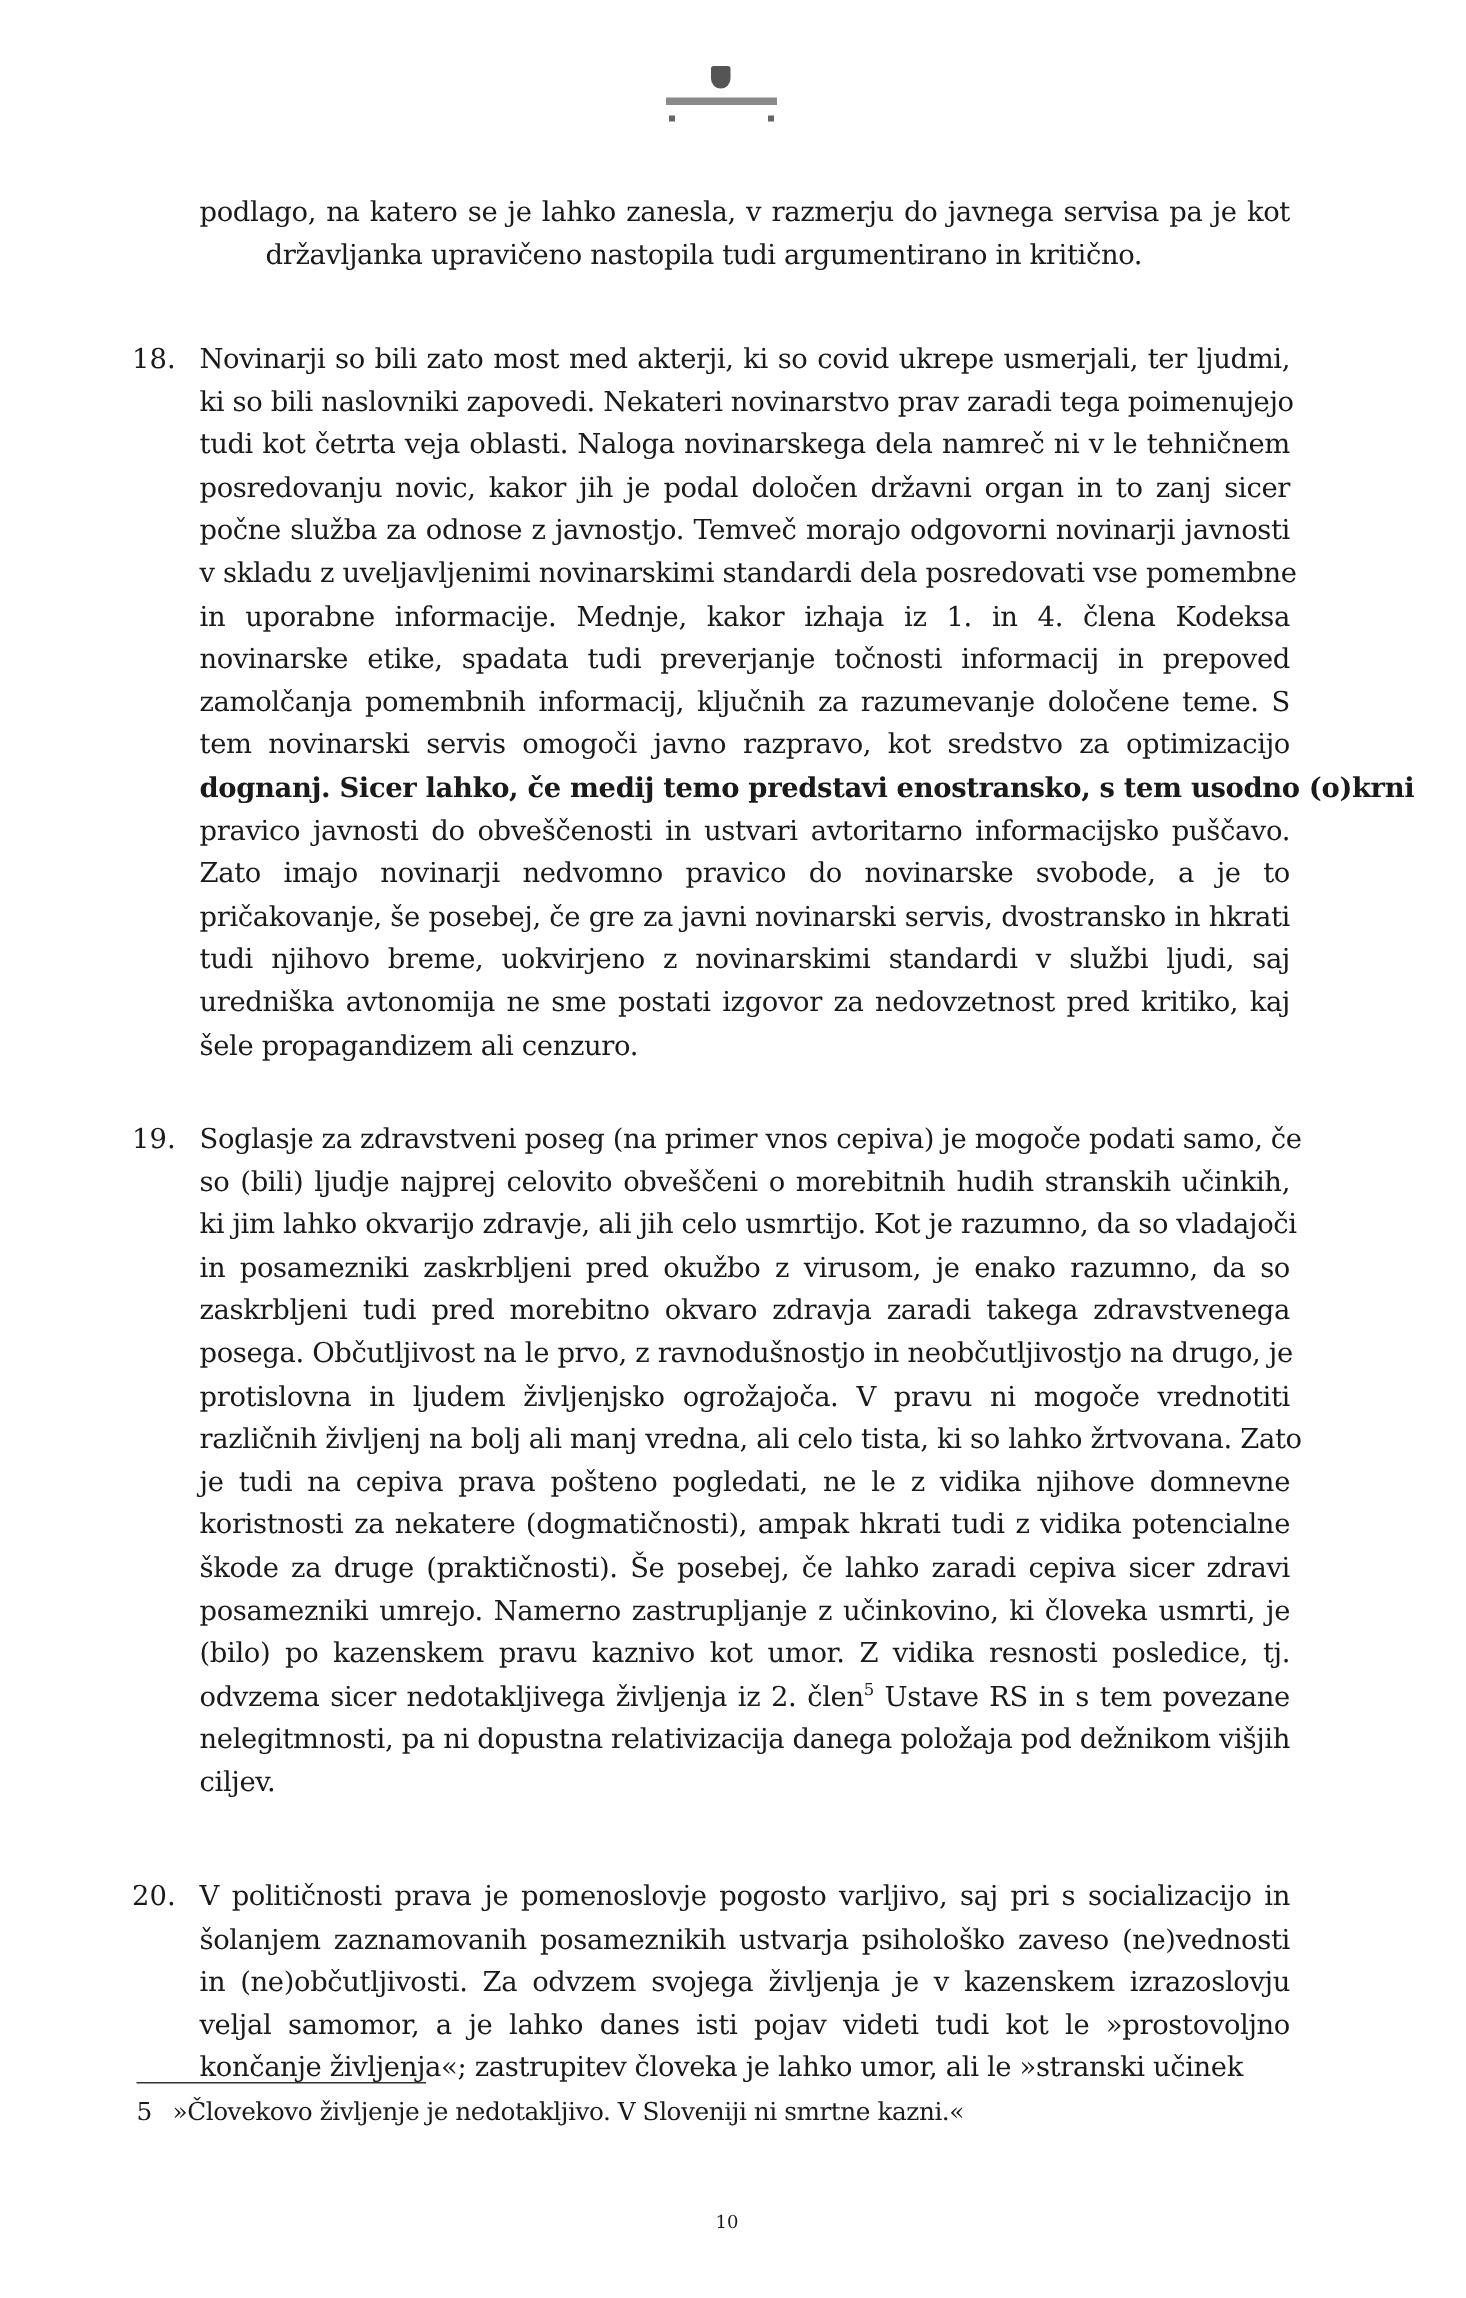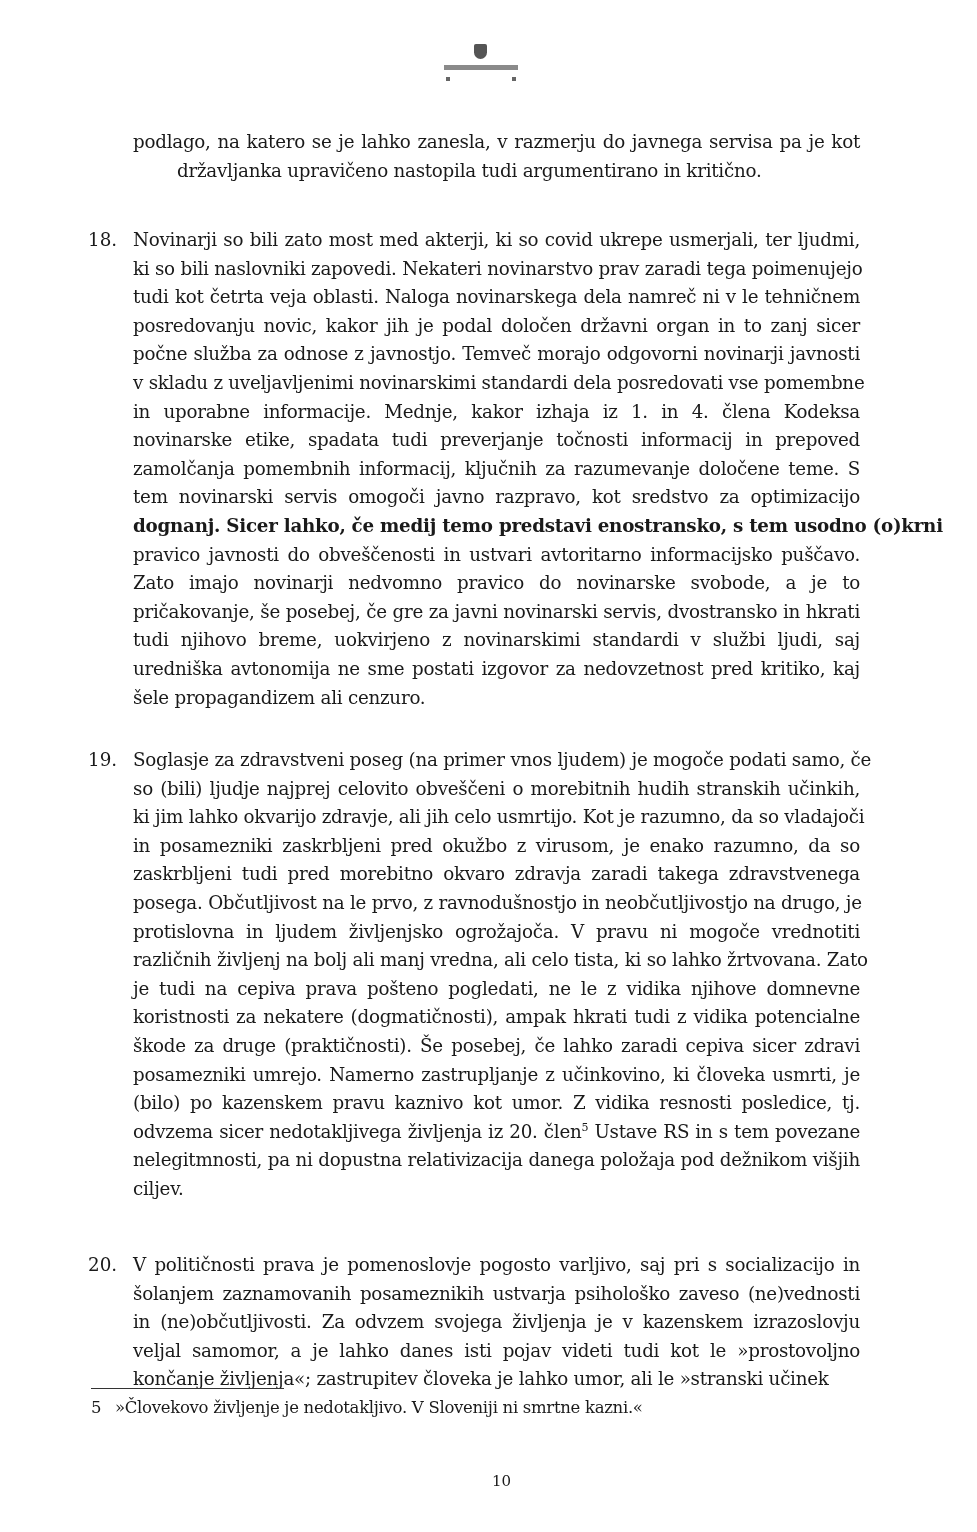--- a/index.html
+++ b/index.html
@@ -16,21 +16,21 @@
           line-height: 22px; white-space: nowrap; text-align: justify;
           text-align-last: justify; letter-spacing: -0.25px; }
   .line.last { text-align-last: left; }
   .num { position: absolute; left: 88px; font-size: 18.3px; line-height: 22px; text-align: right; }
   sup { font-size: 11px; line-height: 0; vertical-align: 7px; }
 
   .fn-rule { position: absolute; left: 91px; top: 1388px; width: 193px; height: 1px; background: #333; }
   .fn-num { position: absolute; left: 91px; top: 1398px; font-size: 16.5px; line-height: 20px; }
   .fn-text { position: absolute; left: 115px; top: 1398px; font-size: 16.5px; line-height: 20px;
              letter-spacing: -0.3px; white-space: nowrap; }
-  .page-num { position: absolute; left: 492px; top: 1472px; font-size: 15px; line-height: 18px; }
+  .page-num { position: absolute; left: 477px; top: 1472px; font-size: 12px; line-height: 18px; }
 </style>
 </head>
 <body>
 
 <div class="crest">
   <div class="shield"></div>
   <div class="bar"></div>
   <div class="dot l"></div>
   <div class="dot r"></div>
 </div>
@@ -50,34 +50,34 @@
     <div class="line" style="top: 457.8px;">zamolčanja pomembnih informacij, ključnih za razumevanje določene teme. S</div>
     <div class="line" style="top: 486.4px;">tem novinarski servis omogoči javno razpravo, kot sredstvo za optimizacijo</div>
     <div class="line" style="top: 515px; font-weight: bold;">dognanj. Sicer lahko, če medij temo predstavi enostransko, s tem usodno (o)krni</div>
     <div class="line" style="top: 543.6px;">pravico javnosti do obveščenosti in ustvari avtoritarno informacijsko puščavo.</div>
     <div class="line" style="top: 572.2px;">Zato imajo novinarji nedvomno pravico do novinarske svobode, a je to</div>
     <div class="line" style="top: 600.8px;">pričakovanje, še posebej, če gre za javni novinarski servis, dvostransko in hkrati</div>
     <div class="line" style="top: 629.4px;">tudi njihovo breme, uokvirjeno z novinarskimi standardi v službi ljudi, saj</div>
     <div class="line" style="top: 658px;">uredniška avtonomija ne sme postati izgovor za nedovzetnost pred kritiko, kaj</div>
     <div class="line last" style="top: 686.6px;">šele propagandizem ali cenzuro.</div>
     <div class="num" style="top: 749px;">19.</div>
-    <div class="line" style="top: 749px;">Soglasje za zdravstveni poseg (na primer vnos ljudem) je mogoče podati samo, če</div>
+    <div class="line" style="top: 749px;">Soglasje za zdravstveni poseg (na primer vnos cepiva) je mogoče podati samo, če</div>
     <div class="line" style="top: 777.6px;">so (bili) ljudje najprej celovito obveščeni o morebitnih hudih stranskih učinkih,</div>
     <div class="line" style="top: 806.2px;">ki jim lahko okvarijo zdravje, ali jih celo usmrtijo. Kot je razumno, da so vladajoči</div>
     <div class="line" style="top: 834.8px;">in posamezniki zaskrbljeni pred okužbo z virusom, je enako razumno, da so</div>
     <div class="line" style="top: 863.4px;">zaskrbljeni tudi pred morebitno okvaro zdravja zaradi takega zdravstvenega</div>
     <div class="line" style="top: 892px;">posega. Občutljivost na le prvo, z ravnodušnostjo in neobčutljivostjo na drugo, je</div>
     <div class="line" style="top: 920.6px;">protislovna in ljudem življenjsko ogrožajoča. V pravu ni mogoče vrednotiti</div>
     <div class="line" style="top: 949.2px;">različnih življenj na bolj ali manj vredna, ali celo tista, ki so lahko žrtvovana. Zato</div>
     <div class="line" style="top: 977.8px;">je tudi na cepiva prava pošteno pogledati, ne le z vidika njihove domnevne</div>
     <div class="line" style="top: 1006.4px;">koristnosti za nekatere (dogmatičnosti), ampak hkrati tudi z vidika potencialne</div>
     <div class="line" style="top: 1035px;">škode za druge (praktičnosti). Še posebej, če lahko zaradi cepiva sicer zdravi</div>
     <div class="line" style="top: 1063.6px;">posamezniki umrejo. Namerno zastrupljanje z učinkovino, ki človeka usmrti, je</div>
     <div class="line" style="top: 1092.2px;">(bilo) po kazenskem pravu kaznivo kot umor. Z vidika resnosti posledice, tj.</div>
-    <div class="line" style="top: 1120.8px;"><span>odvzema sicer nedotakljivega življenja iz 20. člen</span><sup>5</sup><span style="white-space: pre;"> Ustave RS in s tem povezane</span></div>
+    <div class="line" style="top: 1120.8px;"><span>odvzema sicer nedotakljivega življenja iz 2. člen</span><sup>5</sup><span style="white-space: pre;"> Ustave RS in s tem povezane</span></div>
     <div class="line" style="top: 1149.4px;">nelegitmnosti, pa ni dopustna relativizacija danega položaja pod dežnikom višjih</div>
     <div class="line last" style="top: 1178px;">ciljev.</div>
     <div class="num" style="top: 1254px;">20.</div>
     <div class="line" style="top: 1254px;">V političnosti prava je pomenoslovje pogosto varljivo, saj pri s socializacijo in</div>
     <div class="line" style="top: 1282.6px;">šolanjem zaznamovanih posameznikih ustvarja psihološko zaveso (ne)vednosti</div>
     <div class="line" style="top: 1311.2px;">in (ne)občutljivosti. Za odvzem svojega življenja je v kazenskem izrazoslovju</div>
     <div class="line" style="top: 1339.8px;">veljal samomor, a je lahko danes isti pojav videti tudi kot le »prostovoljno</div>
     <div class="line last" style="top: 1368.4px;">končanje življenja«; zastrupitev človeka je lahko umor, ali le »stranski učinek</div>
   </div>
 

